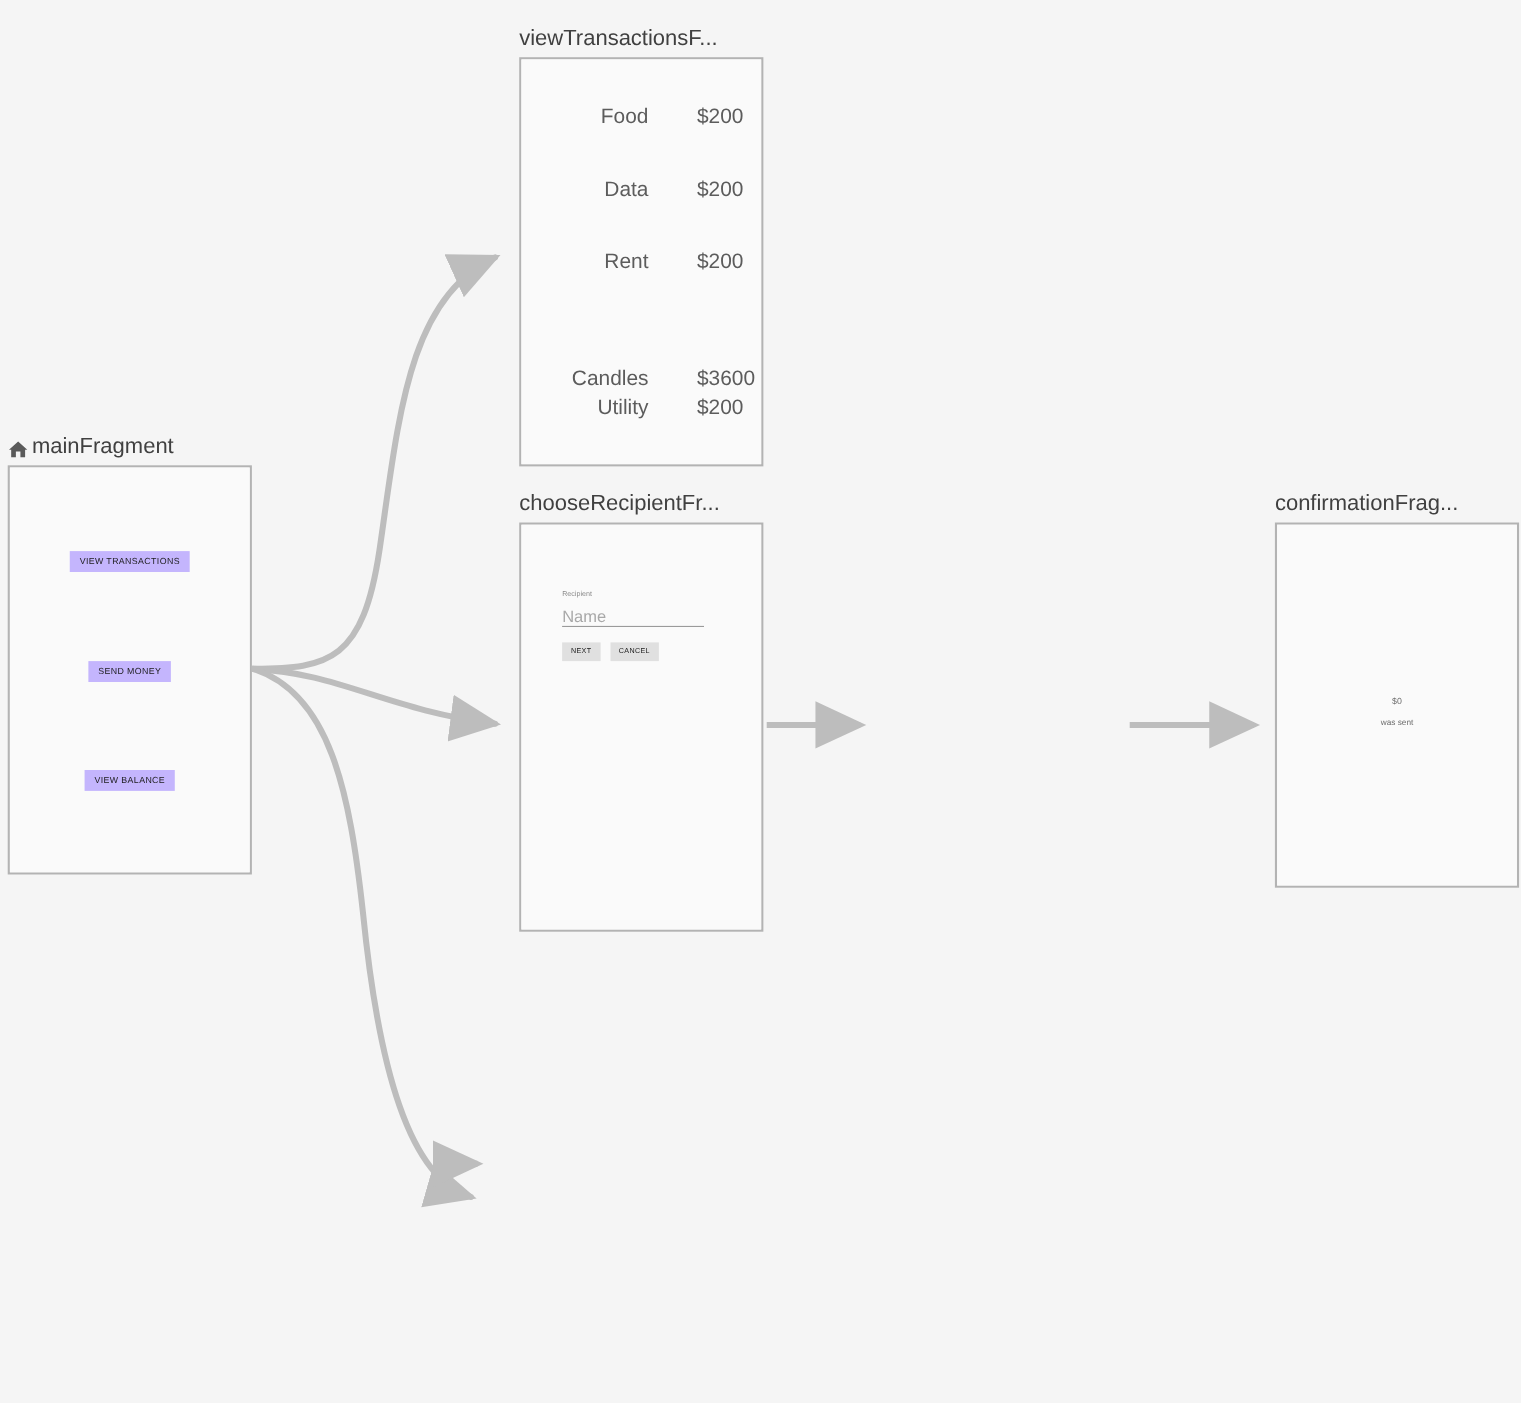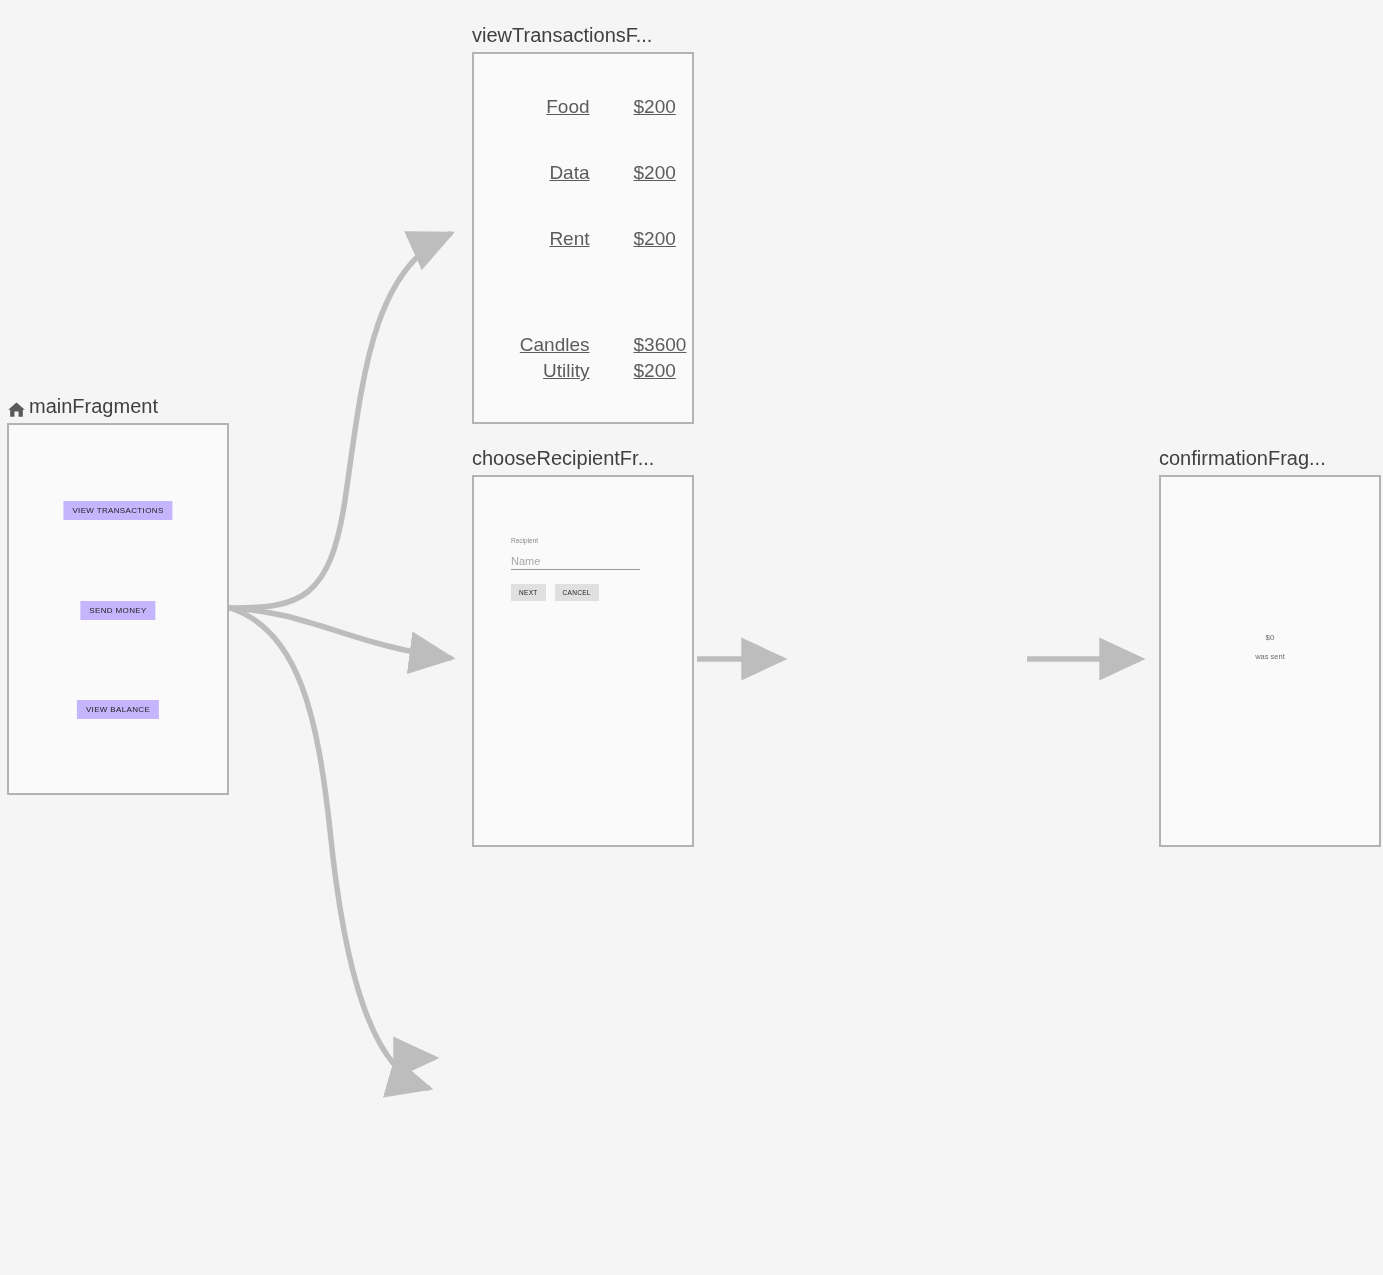--- a/index.html
+++ b/index.html
@@ -50,31 +50,31 @@
     line-height:9px;
     white-space:nowrap;
     text-align:center;
     font-weight:400;
   }
 
   
   .txrow{
     position:absolute;left:0;right:0;
     display:flex;align-items:baseline;
-    color:#5c5c5c;font-size:19px;text-decoration:underline;
+    color:#5c5c5c;font-size:19px;
   }
   .txrow .lbl{width:53%;text-align:right;padding-right:0;}
   .txrow .amt{width:47%;text-align:left;padding-left:44px;box-sizing:border-box;}
 
   
   .form{position:absolute;left:17%;right:10%;}
   .form-label{font-size:6.5px;color:#8a8a8a;line-height:8px;}
   .form-input{
     margin-top:11px;
-    font-size:11px;color:#a8a8a8;
+    font-size:15px;color:#a8a8a8;
     border-bottom:1px solid #9a9a9a;
     padding-bottom:3px;
     width:81%;
     line-height:10px;
   }
   .form-actions{margin-top:14px;display:flex;gap:9px;}
   .fbtn{
     background:#e0e0e0;color:#1c1c1c;
     font-size:6.5px;letter-spacing:.3px;
     padding:5px 8px;line-height:7px;
@@ -178,21 +178,21 @@
         <div class="form-input">Name</div>
         <div class="form-actions">
           <div class="fbtn">NEXT</div>
           <div class="fbtn">CANCEL</div>
         </div>
       </div>
     </div>
   </div>
 
 
-  <div class="node" style="left:1159px;top:475px;width:222px;height:372px;">
+  <div class="node" style="left:1159px;top:475px;width:222px;height:332px;">
     <div class="node-title">
       <span>confirmationFrag...</span>
     </div>
     <div class="frame"></div>
     <div class="screen">
       <div class="confirm" style="top:155px;">
         <div class="amt">$0</div>
         <div class="msg">was sent</div>
       </div>
     </div>

